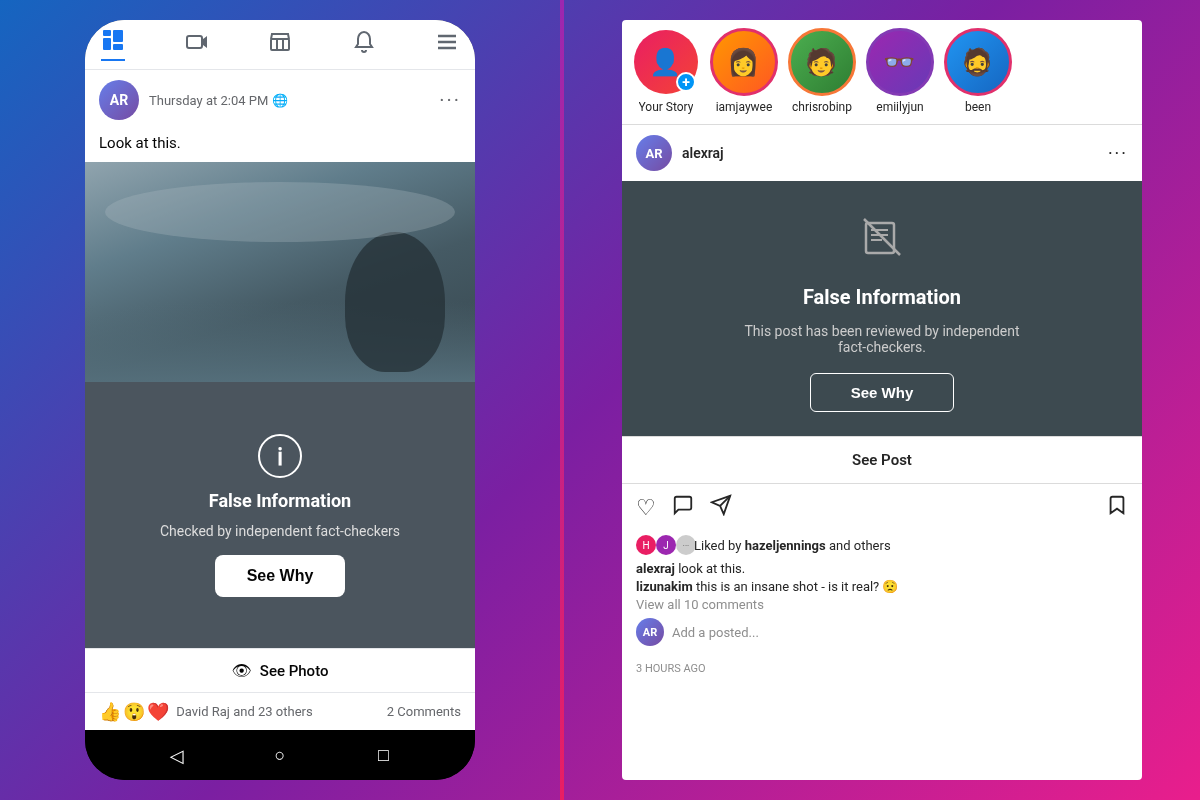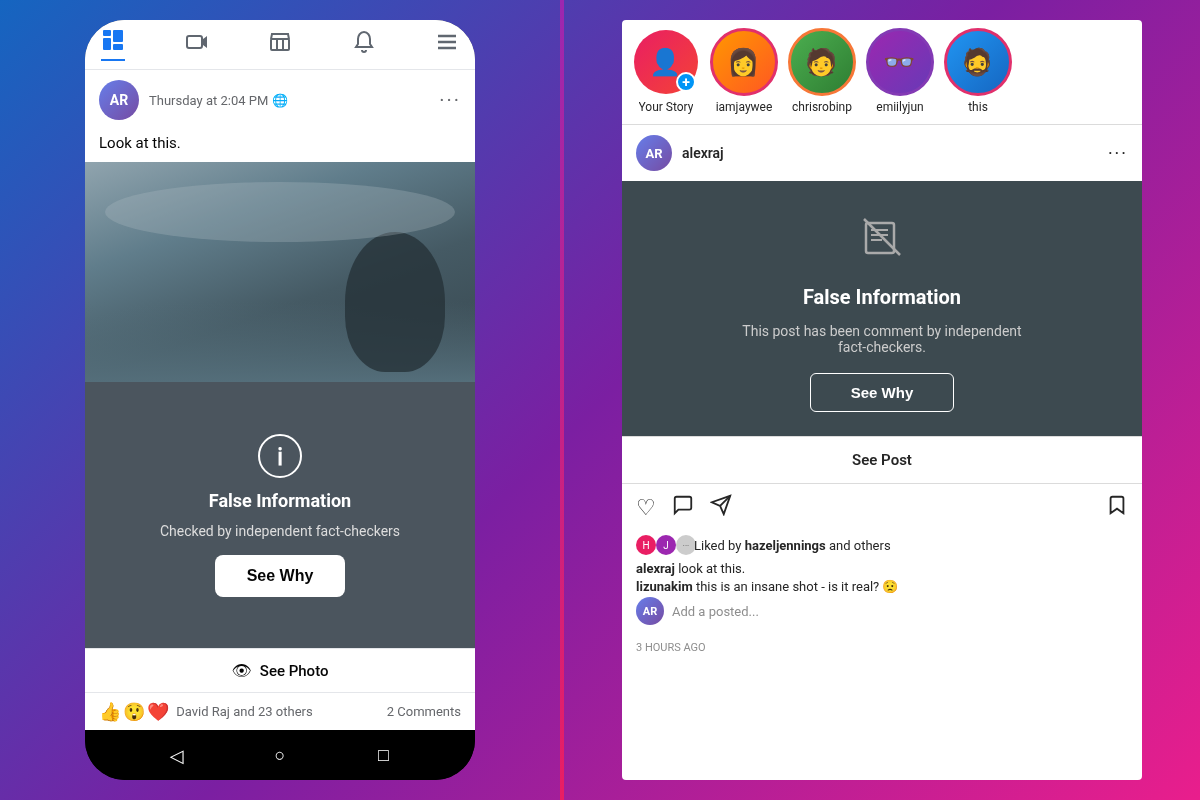--- a/index.html
+++ b/index.html
@@ -628,21 +628,21 @@
           <div class="story-avatar story-av-4" style="color:white;font-size:26px;">👓</div>
         </div>
         <span class="story-username">emiilyjun</span>
       </div>
 
       <div class="story-item">
         <div class="story-avatar-wrapper">
           <div class="story-ring pink" style="position:absolute;top:-2px;left:-2px;width:68px;height:68px;border:3px solid #e1306c;border-radius:50%;"></div>
           <div class="story-avatar story-av-5" style="color:white;font-size:26px;">🧔</div>
         </div>
-        <span class="story-username">this</span>
+        <span class="story-username">been</span>
       </div>
 
     </div>
 
     <div class="insta-post-header">
       <div class="insta-avatar">AR</div>
       <span class="insta-username">alexraj</span>
       <span class="insta-more">···</span>
     </div>
 
@@ -651,21 +651,21 @@
       <div style="color:#aaa;font-size:42px;">
         <svg width="48" height="48" viewBox="0 0 48 48" fill="none">
           <rect x="8" y="10" width="28" height="30" rx="2" stroke="#aaa" stroke-width="2.5" fill="none"></rect>
           <line x1="13" y1="17" x2="30" y2="17" stroke="#aaa" stroke-width="2"></line>
           <line x1="13" y1="22" x2="30" y2="22" stroke="#aaa" stroke-width="2"></line>
           <line x1="13" y1="27" x2="24" y2="27" stroke="#aaa" stroke-width="2"></line>
           <line x1="6" y1="6" x2="42" y2="42" stroke="#aaa" stroke-width="2.5"></line>
         </svg>
       </div>
       <div class="insta-false-title">False Information</div>
-      <div class="insta-false-subtitle">This post has been comment by independent fact-checkers.</div>
+      <div class="insta-false-subtitle">This post has been reviewed by independent fact-checkers.</div>
       <button class="insta-see-why-btn">See Why</button>
     </div>
 
     <div class="insta-see-post">See Post</div>
 
     <div class="insta-actions">
       <span class="insta-action-icon">♡</span>
       <span class="insta-action-icon">
         <svg width="22" height="22" viewBox="0 0 24 24" fill="none" stroke="#262626" stroke-width="2">
             <path d="M21 15a2 2 0 01-2 2H7l-4 4V5a2 2 0 012-2h14a2 2 0 012 2z"></path>
@@ -692,20 +692,21 @@
         <span class="liked-text">
           <span>Liked by </span><strong>hazeljennings</strong><span> and others</span>
         </span>
       </div>
       <div class="caption-line">
         <strong>alexraj</strong><span> look at this.</span>
       </div>
       <div class="caption-line">
         <strong>lizunakim</strong><span> this is an insane shot - is it real? 😟</span>
       </div>
+      <div class="view-comments">View all 10 comments</div>
       <div class="add-comment-row">
         <div class="comment-avatar">AR</div>
         <span class="add-comment-text">Add a posted...</span>
       </div>
     </div>
 
     <div class="timestamp-text">3 HOURS AGO</div>
 
   </div>
 </div>

